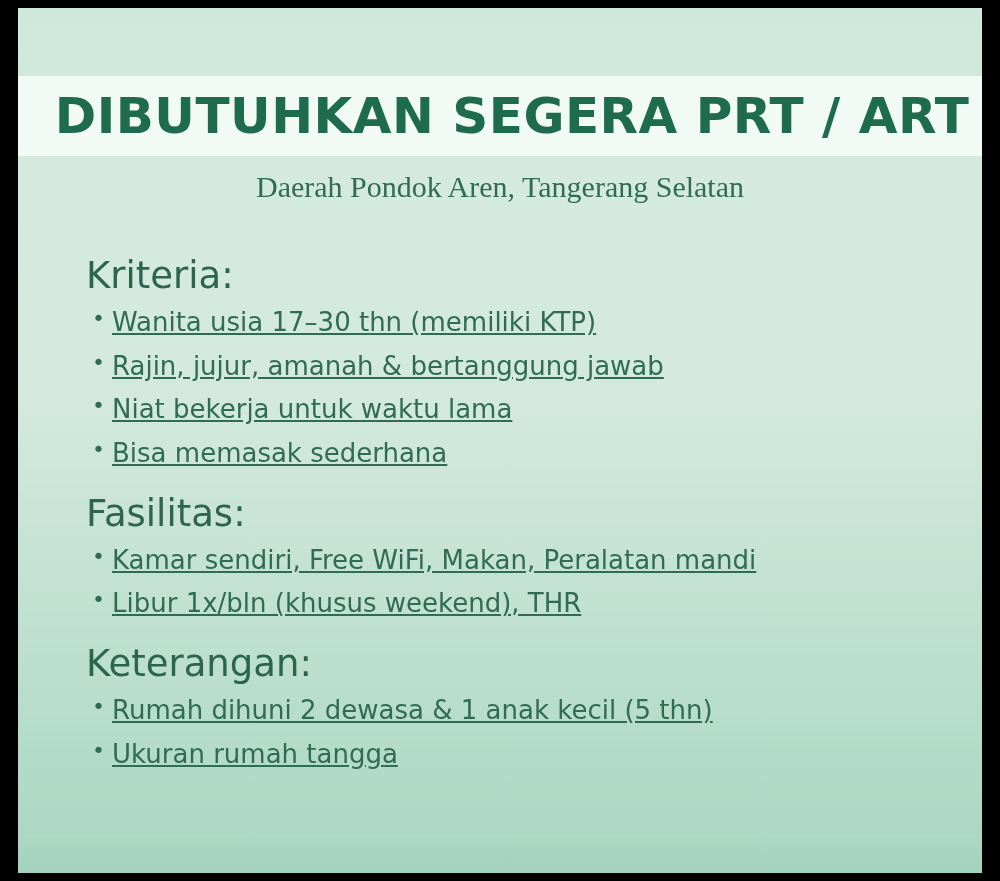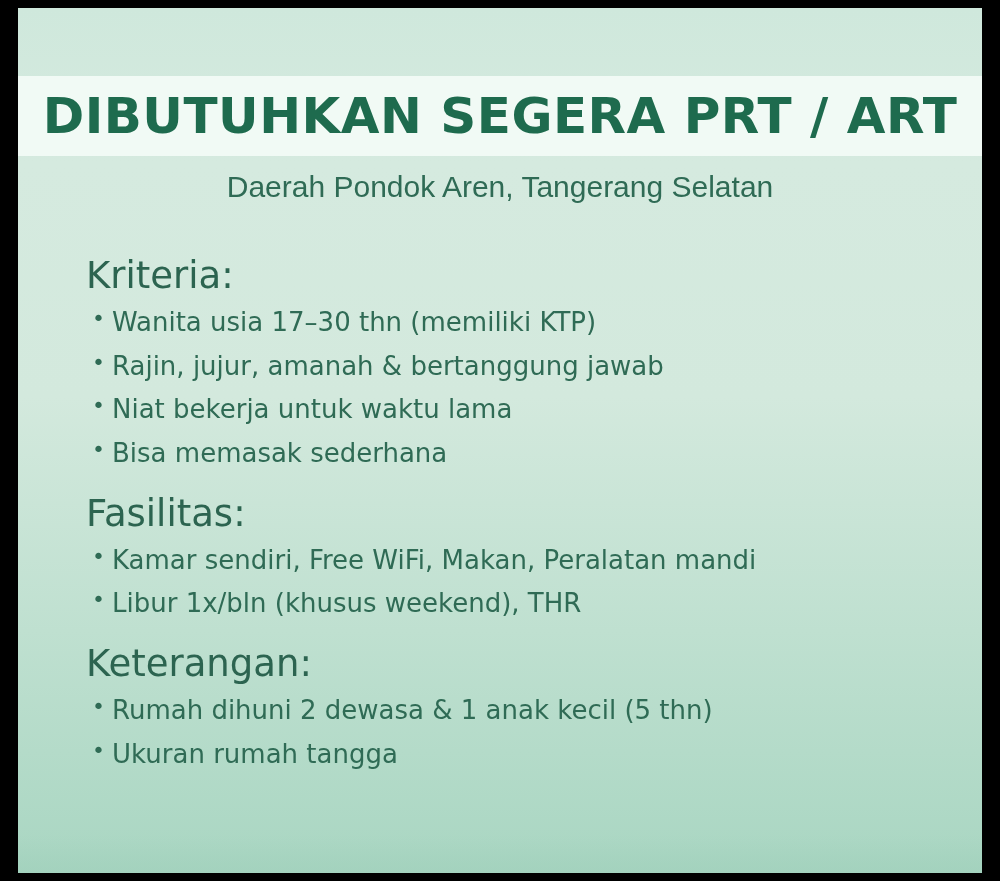--- a/index.html
+++ b/index.html
@@ -25,38 +25,39 @@
   .title-band {
     position: absolute;
     left: 0;
     top: 68px;
     width: 964px;
     height: 80px;
     background: #f1faf5;
     display: flex;
     align-items: center;
     justify-content: center;
+    padding-left: 12px;
   }
   .title-text {
     font-size: 50px;
     font-weight: bold;
     letter-spacing: 0.5px;
     color: #1e6b4e;
     font-family: "DejaVu Sans", sans-serif;
     white-space: nowrap;
   }
   .subtitle {
     position: absolute;
     left: 0;
     top: 162px;
     width: 964px;
     text-align: center;
     font-size: 30px;
     color: #2f6b55;
-    font-family: Liberation Sans, sans-serif;
+    font-family: Liberation Serif, serif;
   }
   .content {
     position: absolute;
     left: 68px;
     top: 238px;
     width: 860px;
   }
   .section {
     margin-bottom: 8px;
   }
@@ -73,20 +74,21 @@
     padding: 0;
   }
   .bullet-item {
     font-size: 26px;
     color: #2f6b55;
     line-height: 1.68;
     padding-left: 26px;
     position: relative;
     font-family: "DejaVu Sans", sans-serif;
     white-space: nowrap;
+    text-decoration: underline;
   }
   .bullet-item::before {
     content: "\2022";
     position: absolute;
     left: 6px;
     top: 0;
     font-size: 22px;
     color: #2f6b55;
   }
   .bottom-fade {

